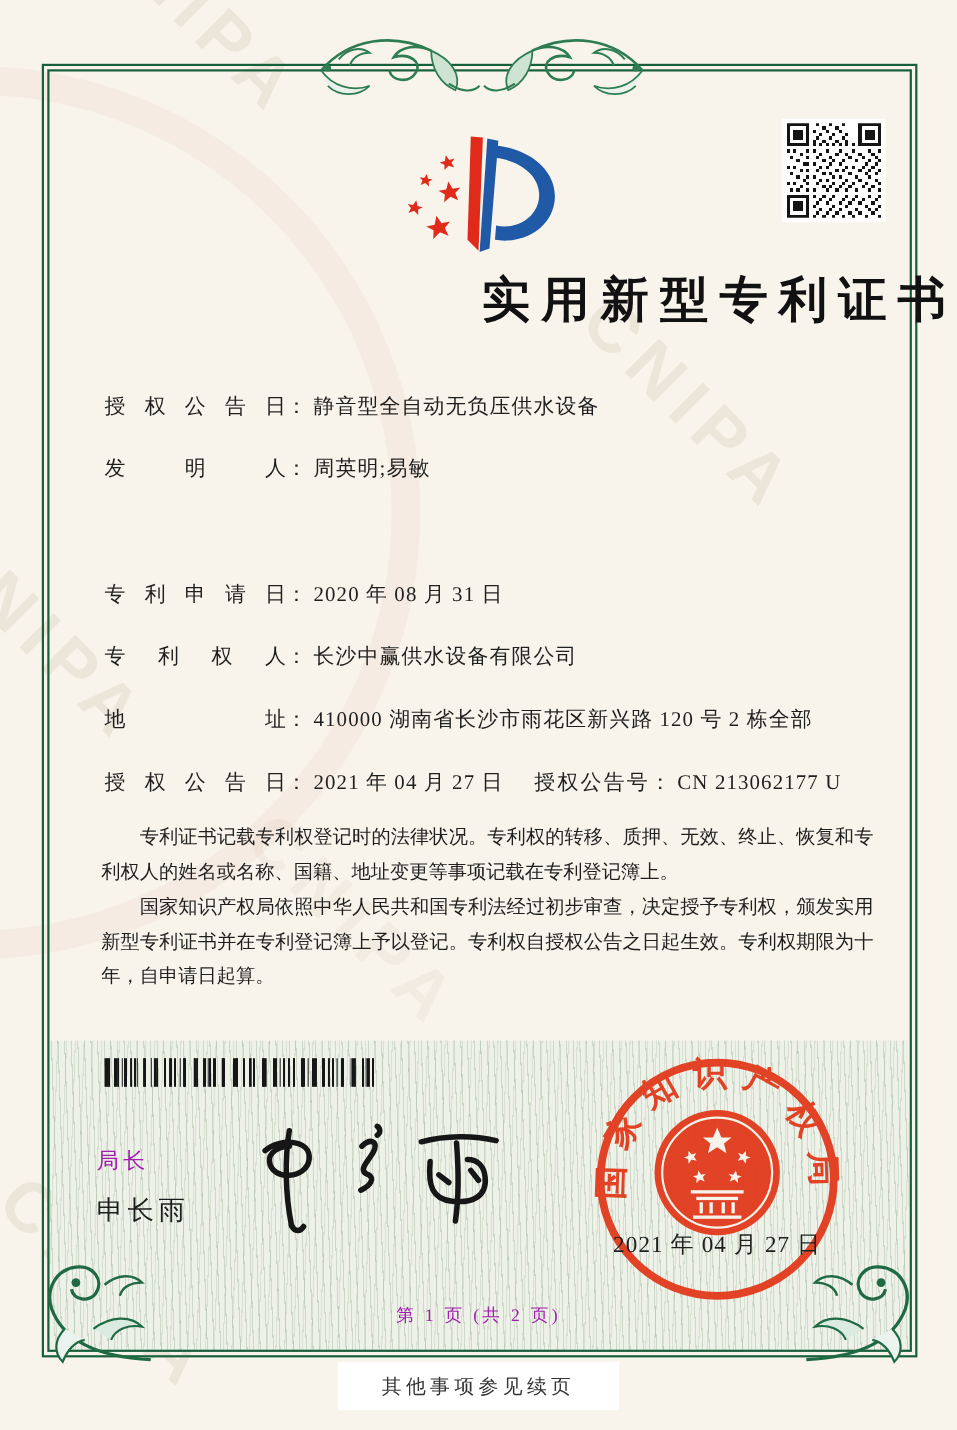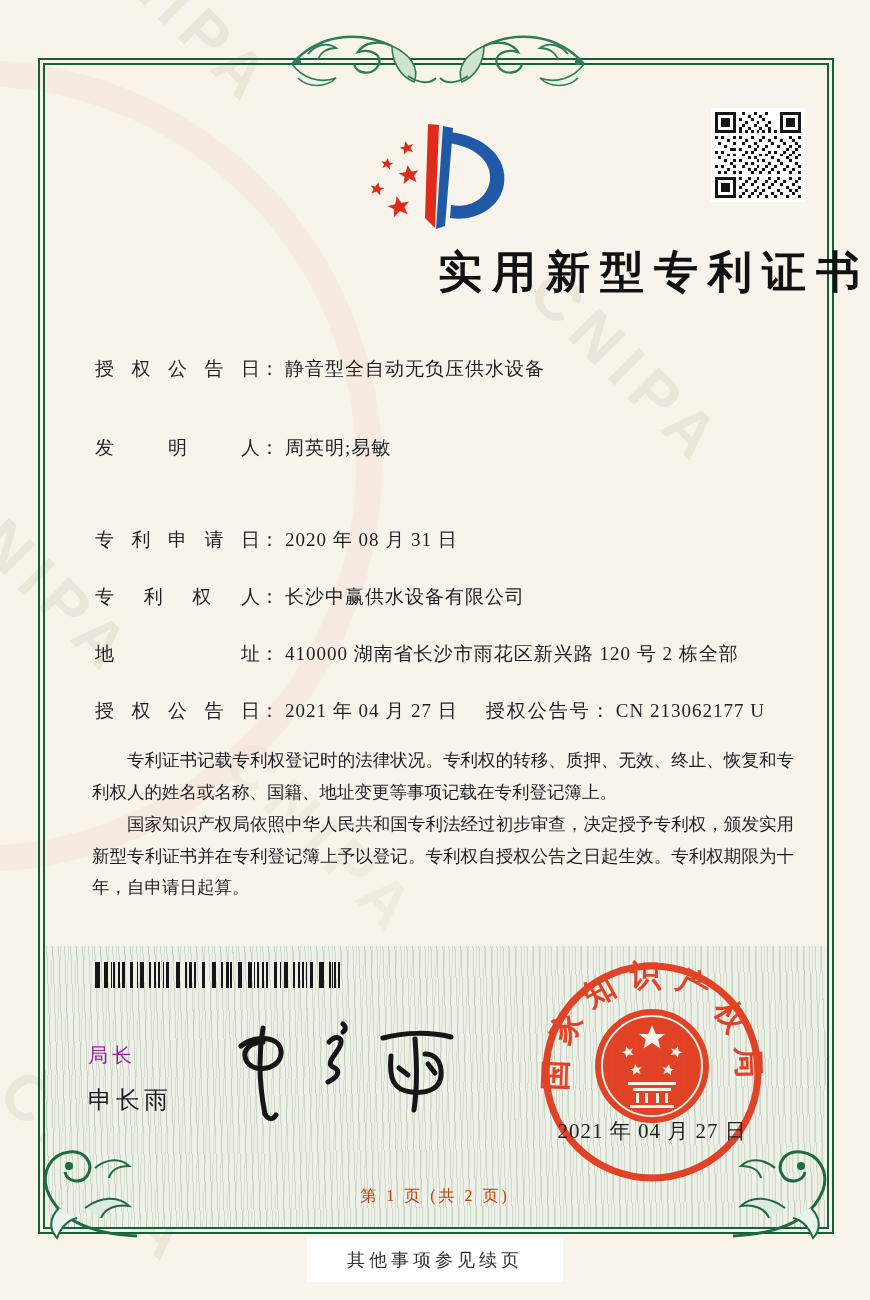--- a/index.html
+++ b/index.html
@@ -51,21 +51,21 @@
   .director-title{position:absolute;z-index:4;left:88px;top:1042px;
       font-family:"Liberation Sans","DejaVu Sans",sans-serif;font-size:20px;letter-spacing:4px;color:#a21caf;}
   .director-name{position:absolute;z-index:4;left:88px;top:1084px;
       font-family:"Liberation Sans","DejaVu Sans",sans-serif;font-size:24px;letter-spacing:4px;color:#1c1c1c;}
   .signature{position:absolute;z-index:4;left:225px;top:1012px;}
   
   .seal{position:absolute;z-index:5;left:532px;top:960px;width:240px;height:230px;opacity:.95;}
   .seal text{font-family:"Liberation Serif","DejaVu Serif",serif;}
   
   .page-info{position:absolute;z-index:4;left:0;top:1186px;width:100%;text-align:center;
-      font-size:16px;letter-spacing:3px;color:#c2410c;font-family:Liberation Serif, serif;}
+      font-size:16px;letter-spacing:3px;color:#a21caf;font-family:Liberation Serif, serif;}
   .note-box{position:absolute;z-index:4;left:50%;transform:translateX(-50%);top:1238px;
       background:#ffffff;padding:10px 40px;font-size:18px;letter-spacing:4px;color:#333;white-space:nowrap;}
 </style>
 </head>
 <body>
 
 <div class="page">
 
   <div class="wm" style="left:55px;top:-30px;">CNIPA</div>
   <div class="wm" style="left:505px;top:330px;">CNIPA</div>
@@ -144,21 +144,21 @@
       <path d="M93,14 L103,16 L95,114 L86,117 Z"></path>
       <path d="M100,20 C135,24 158,46 154,72 C150,98 122,110 100,106 L101,93 C120,97 138,86 140,68 C142,49 124,34 98,31 Z"></path>
     </g>
   </svg>
 
   <div class="title">实用新型专利证书</div>
 
   <div class="field-row" style="top:356px;">
     <span class="f-label">授权公告日</span><span class="f-colon">：</span><span class="f-value">静音型全自动无负压供水设备</span>
   </div>
-  <div class="field-row" style="top:435px;">
+  <div class="field-row" style="top:413px;">
     <span class="f-label">发明人</span><span class="f-colon">：</span><span class="f-value">周英明;易敏</span>
   </div>
   <div class="field-row" style="top:527px;">
     <span class="f-label">专利申请日</span><span class="f-colon">：</span><span class="f-value">2020 年 08 月 31 日</span>
   </div>
   <div class="field-row" style="top:584px;">
     <span class="f-label">专利权人</span><span class="f-colon">：</span><span class="f-value">长沙中赢供水设备有限公司</span>
   </div>
   <div class="field-row" style="top:641px;">
     <span class="f-label">地址</span><span class="f-colon">：</span><span class="f-value">410000 湖南省长沙市雨花区新兴路 120 号 2 栋全部</span>

